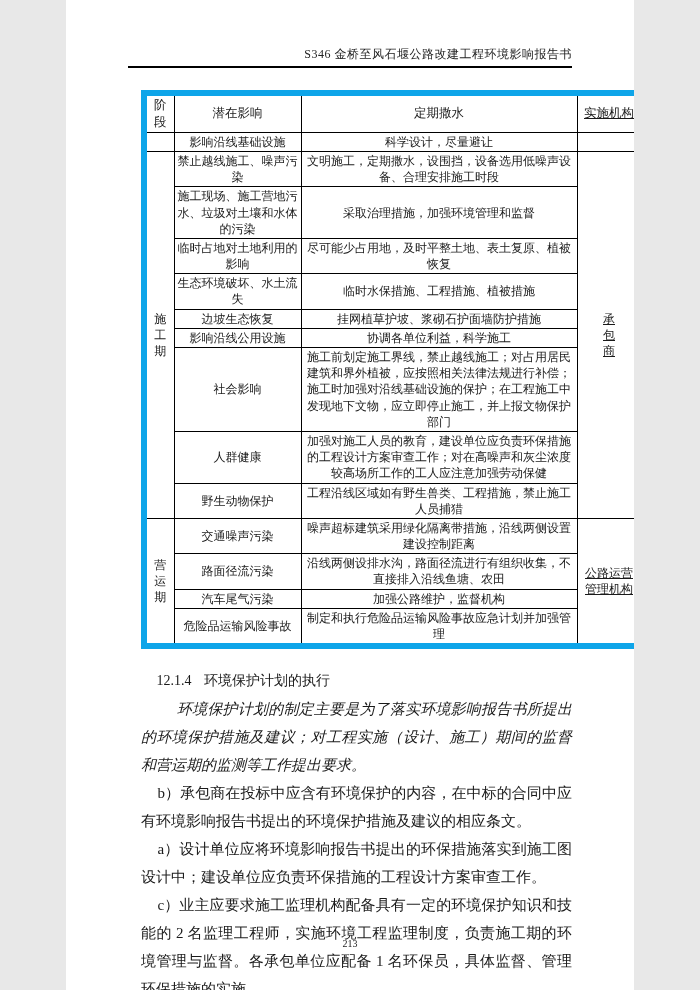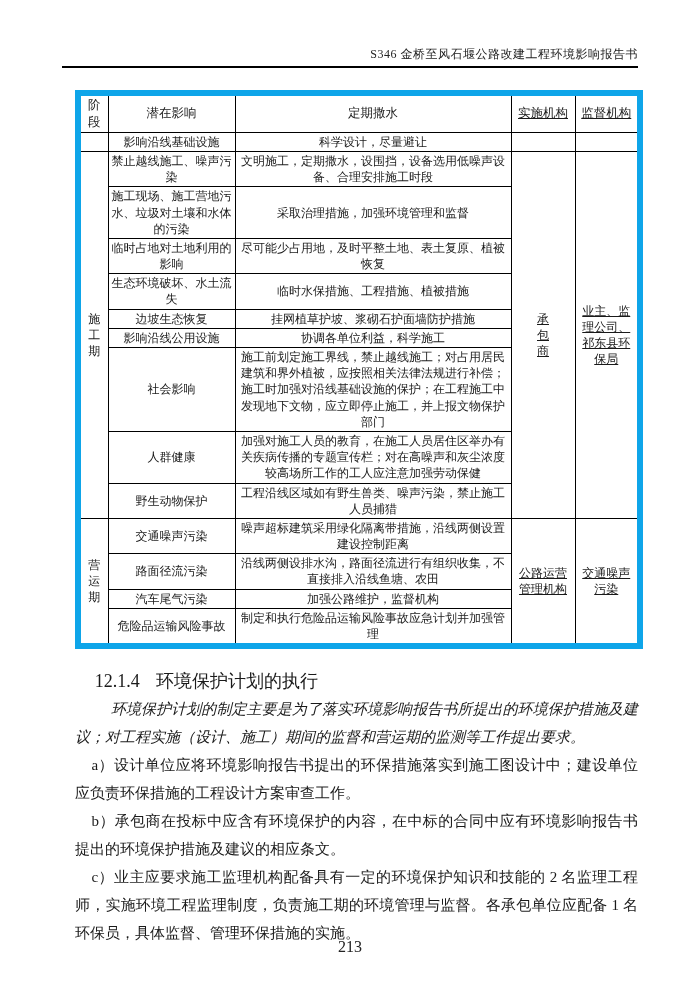--- a/index.html
+++ b/index.html
@@ -1,17 +1,17 @@
 <!DOCTYPE html>
 <html><head>
 <meta charset="utf-8">
 <style>
   html,body{margin:0;padding:0;background:#e8e8e8;}
   .page{
-    width:700px;height:990px;background:#ffffff;position:relative;
+    width:568px;height:990px;background:#ffffff;position:relative;
     margin:0 auto;box-sizing:border-box;
     font-family:"Liberation Serif","DejaVu Serif",serif;
     color:#1a1a1a;overflow:hidden;
   }
   
   .running-header{padding:46px 62px 0 62px;}
   .running-header .hd-text{
     text-align:right;font-size:12px;line-height:16px;color:#222;
     letter-spacing:0.5px;
   }
@@ -35,29 +35,29 @@
     padding:1px 3px;font-weight:normal;
     word-break:normal;overflow-wrap:break-word;
   }
   table.mit th{font-size:12.5px;}
   td.cell-phase,th.cell-phase{padding:1px 4px;}
   td.cell-impl,td.cell-supv,th.cell-impl,th.cell-supv{padding:1px 10px;text-decoration:underline;}
   .pre{white-space:pre-line;}
 
   
   .section{margin:18px 62px 0 75px;font-size:15px;line-height:28px;}
-  .section .sec-heading{margin:0 0 0 0;font-size:18px;font-weight:normal;text-indent:1.1em;}
+  .section .sec-heading{margin:0 0 0 0;font-size:14px;font-weight:normal;text-indent:1.1em;}
   .section .sec-heading .hn{margin-right:0.9em;}
   .section p{margin:0;text-align:justify;}
   .section p.lead{text-indent:2.4em;font-style:italic;}
   .section p.lettered{text-indent:1.1em;}
 
   .page-number{
     position:absolute;left:0;top:938px;width:100%;
-    text-align:center;font-size:16px;color:#222;
+    text-align:center;font-size:10px;color:#222;
   }
 </style>
 </head>
 <body>
 
 <div class="page">
 
   <div class="running-header">
     <div class="hd-text">S346 金桥至风石堰公路改建工程环境影响报告书</div>
   </div>
@@ -119,25 +119,25 @@
       <tr>
         <td>影响沿线公用设施</td>
         <td>协调各单位利益，科学施工</td>
       </tr>
       <tr>
         <td>社会影响</td>
         <td>施工前划定施工界线，禁止越线施工；对占用居民建筑和界外植被，应按照相关法律法规进行补偿；施工时加强对沿线基础设施的保护；在工程施工中发现地下文物，应立即停止施工，并上报文物保护部门</td>
       </tr>
       <tr>
         <td>人群健康</td>
-        <td>加强对施工人员的教育，在施工人员居住区举办有关疾病传播的专题宣传栏；对在高噪声和灰尘浓度较高场所工作的工人应注意加强劳动保健</td>
+        <td>加强对施工人员的教育，建设单位应负责环保措施的工程设计方案审查工作；对在高噪声和灰尘浓度较高场所工作的工人应注意加强劳动保健</td>
       </tr>
       <tr>
         <td>野生动物保护</td>
-        <td>工程沿线区域如有野生兽类、噪声污染，禁止施工人员捕猎</td>
+        <td>工程沿线区域如有野生兽类、工程措施，禁止施工人员捕猎</td>
       </tr>
 
       <tr>
         <td class="cell-phase pre" rowspan="4">营
 运
 期</td>
         <td>交通噪声污染</td>
         <td>噪声超标建筑采用绿化隔离带措施，沿线两侧设置建设控制距离</td>
         <td class="cell-impl" rowspan="4">公路运营管理机构</td>
         <td class="cell-supv" rowspan="4">交通噪声污染</td>
@@ -153,20 +153,20 @@
       <tr>
         <td>危险品运输风险事故</td>
         <td>制定和执行危险品运输风险事故应急计划并加强管理</td>
       </tr>
     </tbody>
   </table>
 
   <div class="section">
     <h3 class="sec-heading"><span class="hn">12.1.4</span><span>环境保护计划的执行</span></h3>
     <p class="lead">环境保护计划的制定主要是为了落实环境影响报告书所提出的环境保护措施及建议；对工程实施（设计、施工）期间的监督和营运期的监测等工作提出要求。</p>
+    <p class="lettered">b）承包商在投标中应含有环境保护的内容，在中标的合同中应有环境影响报告书提出的环境保护措施及建议的相应条文。</p>
     <p class="lettered">a）设计单位应将环境影响报告书提出的环保措施落实到施工图设计中；建设单位应负责环保措施的工程设计方案审查工作。</p>
-    <p class="lettered">b）承包商在投标中应含有环境保护的内容，在中标的合同中应有环境影响报告书提出的环境保护措施及建议的相应条文。</p>
     <p class="lettered">c）业主应要求施工监理机构配备具有一定的环境保护知识和技能的 2 名监理工程师，实施环境工程监理制度，负责施工期的环境管理与监督。各承包单位应配备 1 名环保员，具体监督、管理环保措施的实施。</p>
   </div>
 
   <div class="page-number">213</div>
 
 </div>
 
 </body></html>

